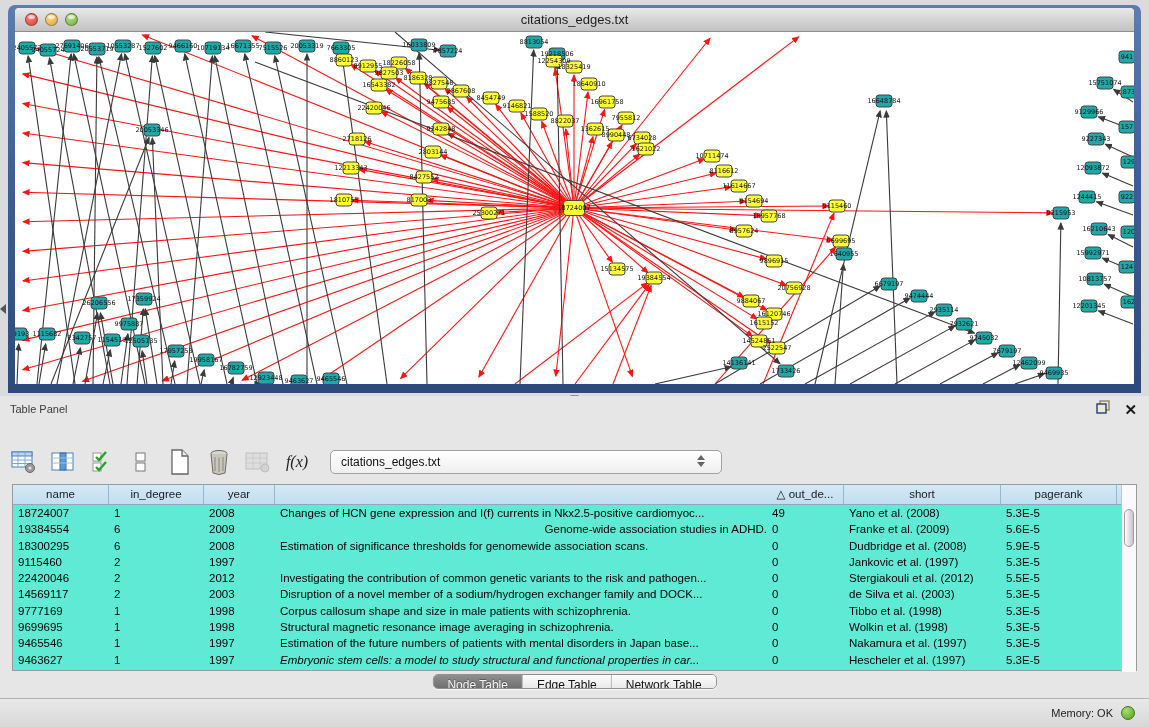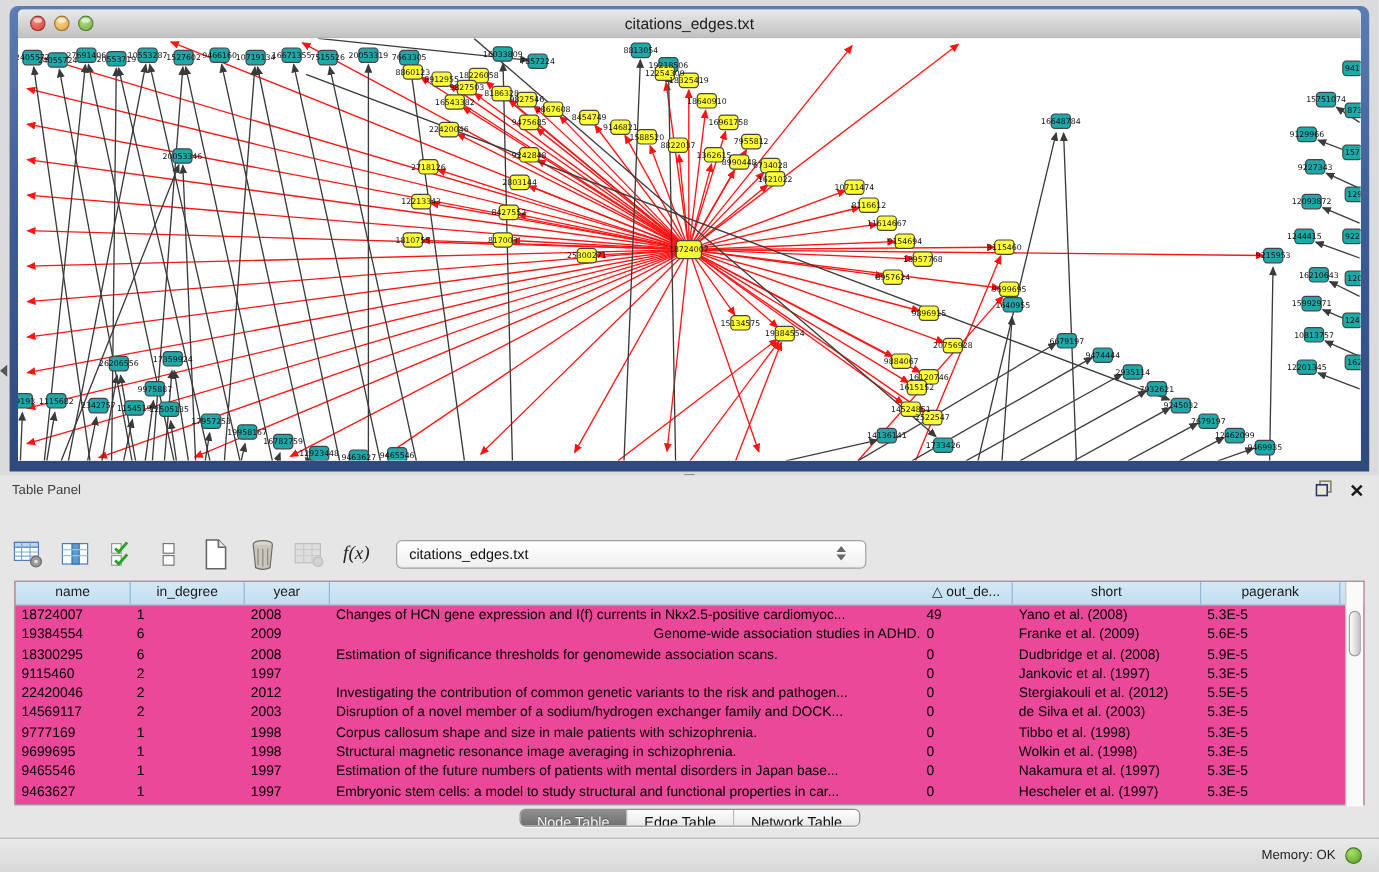--- a/index.html
+++ b/index.html
@@ -46,21 +46,21 @@
   .fx-label { font-family:"Liberation Serif", serif; font-style:italic; font-size:16px; color:#222; }
   .combo { width:392px; height:24px; margin-left:8px; border:1px solid #a2a2a2; border-radius:5px;
     background:linear-gradient(180deg,#ffffff,#efefef); display:flex; align-items:center; position:relative; }
   .combo-text { margin-left:10px; font-size:12px; color:#111; }
   .combo-arrows { position:absolute; right:16px; top:4px; display:flex; flex-direction:column; gap:2px; }
   .combo-arrows i { width:0; height:0; border-left:4px solid transparent; border-right:4px solid transparent; }
   .arr-up { border-bottom:5px solid #666; }
   .arr-dn { border-top:5px solid #666; }
 
   .table-frame { position:absolute; left:12px; top:88px; width:1125px; height:187px;
-    background:#ec4899; border:1px solid #9a9a9a; display:flex; flex-direction:column; }
+    background:#5eead4; border:1px solid #9a9a9a; display:flex; flex-direction:column; }
   .thead { display:flex; height:20px; flex:none;
     background:linear-gradient(180deg,#d3e9f6,#c2def0);
     border-bottom:1px solid #8aa9be; }
   .th { font-size:11.5px; color:#1a1a1a; text-align:center; line-height:19px;
     border-right:1px solid #93b9d2; overflow:hidden; white-space:nowrap; flex:none; }
   .tbody { flex:1; overflow:hidden; position:relative; }
   .tr { display:flex; height:16.3px; }
   .td { font-size:11.5px; color:#000; line-height:16px; padding-left:5px;
     overflow:hidden; white-space:nowrap; flex:none; }
   .vscroll { position:absolute; right:0; top:0; width:15px; height:187px; background:#fafafa;
@@ -640,21 +640,21 @@
           <div class="td" style="width: 71px;">1997</div>
           <div class="td" style="width: 492px;">Estimation of the future numbers of patients with mental disorders in Japan base...</div>
           <div class="td" style="width: 77px;">0</div>
           <div class="td" style="width: 157px;">Nakamura et al. (1997)</div>
           <div class="td" style="width: 116px;">5.3E-5</div>
         </div>
         <div class="tr">
           <div class="td" style="width: 96px;">9463627</div>
           <div class="td" style="width: 95px;">1</div>
           <div class="td" style="width: 71px;">1997</div>
-          <div class="td" style="width: 492px;">Embryonic stem cells: a model to study structural and functional properties in car...</div>
+          <div class="td" style="width: 492px; font-style: italic;">Embryonic stem cells: a model to study structural and functional properties in car...</div>
           <div class="td" style="width: 77px;">0</div>
           <div class="td" style="width: 157px;">Hescheler et al. (1997)</div>
           <div class="td" style="width: 116px;">5.3E-5</div>
         </div>
       </div>
     <div class="vscroll">
       <div class="vthumb"></div>
     </div>
   </div>
 

